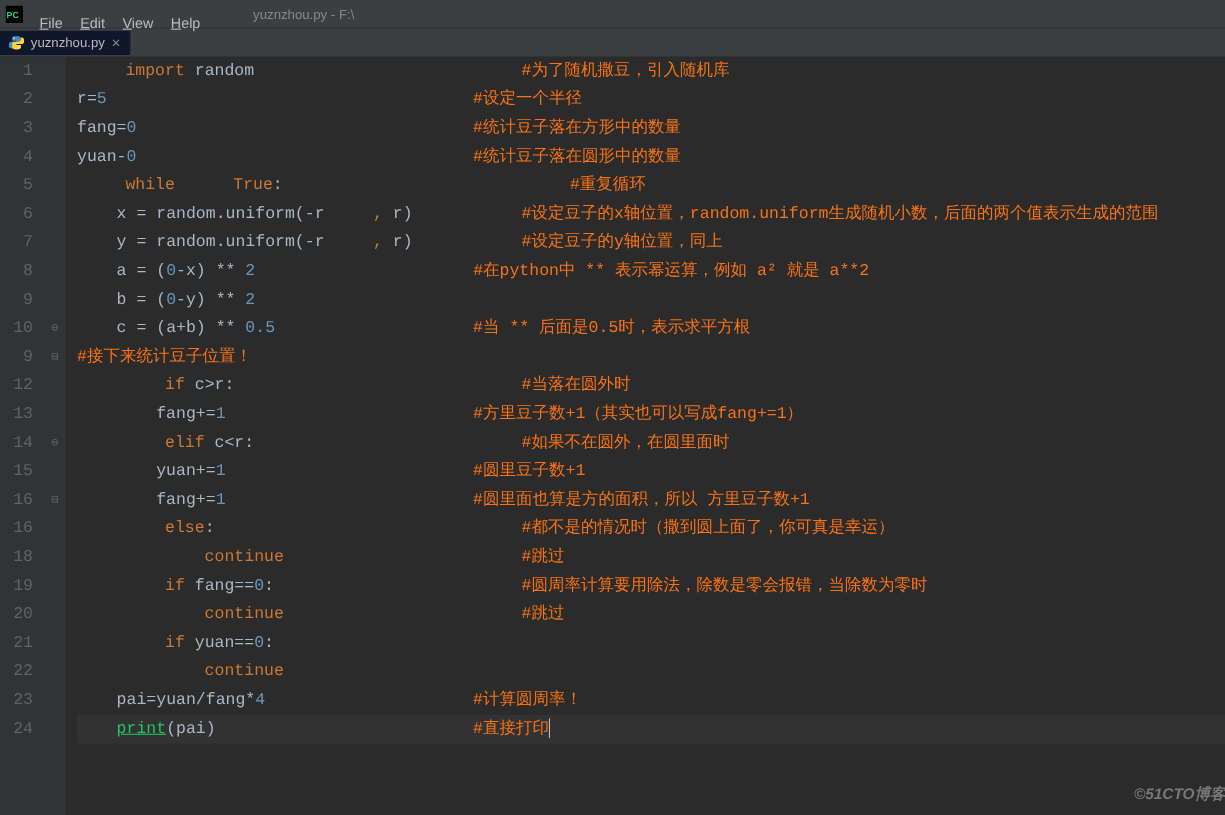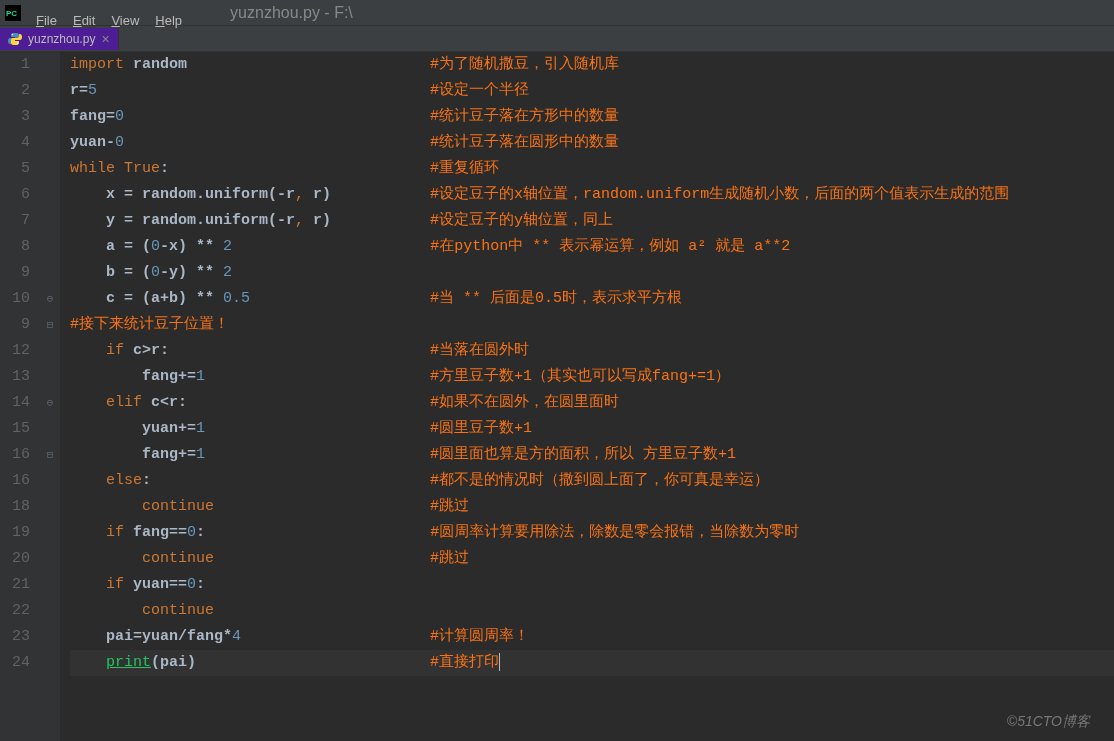--- a/index.html
+++ b/index.html
@@ -35,40 +35,40 @@
     }
     .menu-item {
       padding: 2px 8px;
       color: #bbbbbb;
       cursor: pointer;
     }
     .menu-item u { text-decoration: underline; }
     .window-path {
       margin-left: 40px;
       color: #888;
-      font-size: 16px;
+      font-size: 12px;
     }
     .tabbar {
       height: 26px;
       background: #3c3f41;
       display: flex;
       align-items: center;
       border-bottom: 1px solid #323232;
     }
     .tab {
       display: flex;
       align-items: center;
       padding: 4px 8px;
       background: #515658;
       border-right: 1px solid #323232;
       gap: 6px;
       font-size: 12px;
       color: #bbbbbb;
     }
-    .tab.active { background: #4c1d95; justify-content: space-between; }
+    .tab.active { background: #0f172a; justify-content: space-between; }
     .py-icon {
       display: inline-flex;
       width: 14px;
       height: 14px;
     }
     .close-x {
       color: #888;
       font-size: 14px;
       line-height: 1;
       cursor: pointer;
@@ -102,32 +102,33 @@
       height: 26px;
       line-height: 26px;
     }
     .code-content {
       flex: 1;
       padding-left: 10px;
       white-space: pre;
     }
     .code-line { height: 26px; }
     .line-current { background: #323232; }
-    .kw { color: #cc7832; }
+    .kw { color: #cc7832; margin-left: 44px; }
     .num { color: #6897bb; }
-    .ident { color: #a9b7c6; font-weight: bold; }
+    .ident { color: #a9b7c6; }
     .comment { color: #f97316; }
     .builtin { color: #22c55e; text-decoration: underline; }
     .watermark {
       position: absolute;
       bottom: 10px;
-      right: 24px;
+      right: 0;
       color: #777;
       font-size: 14px;
       font-style: italic;
+      font-weight: bold;
     }
     .cursor-caret {
       display: inline-block;
       width: 1px;
       height: 18px;
       background: #bbbbbb;
       vertical-align: middle;
     }
   </style>
 </head>

